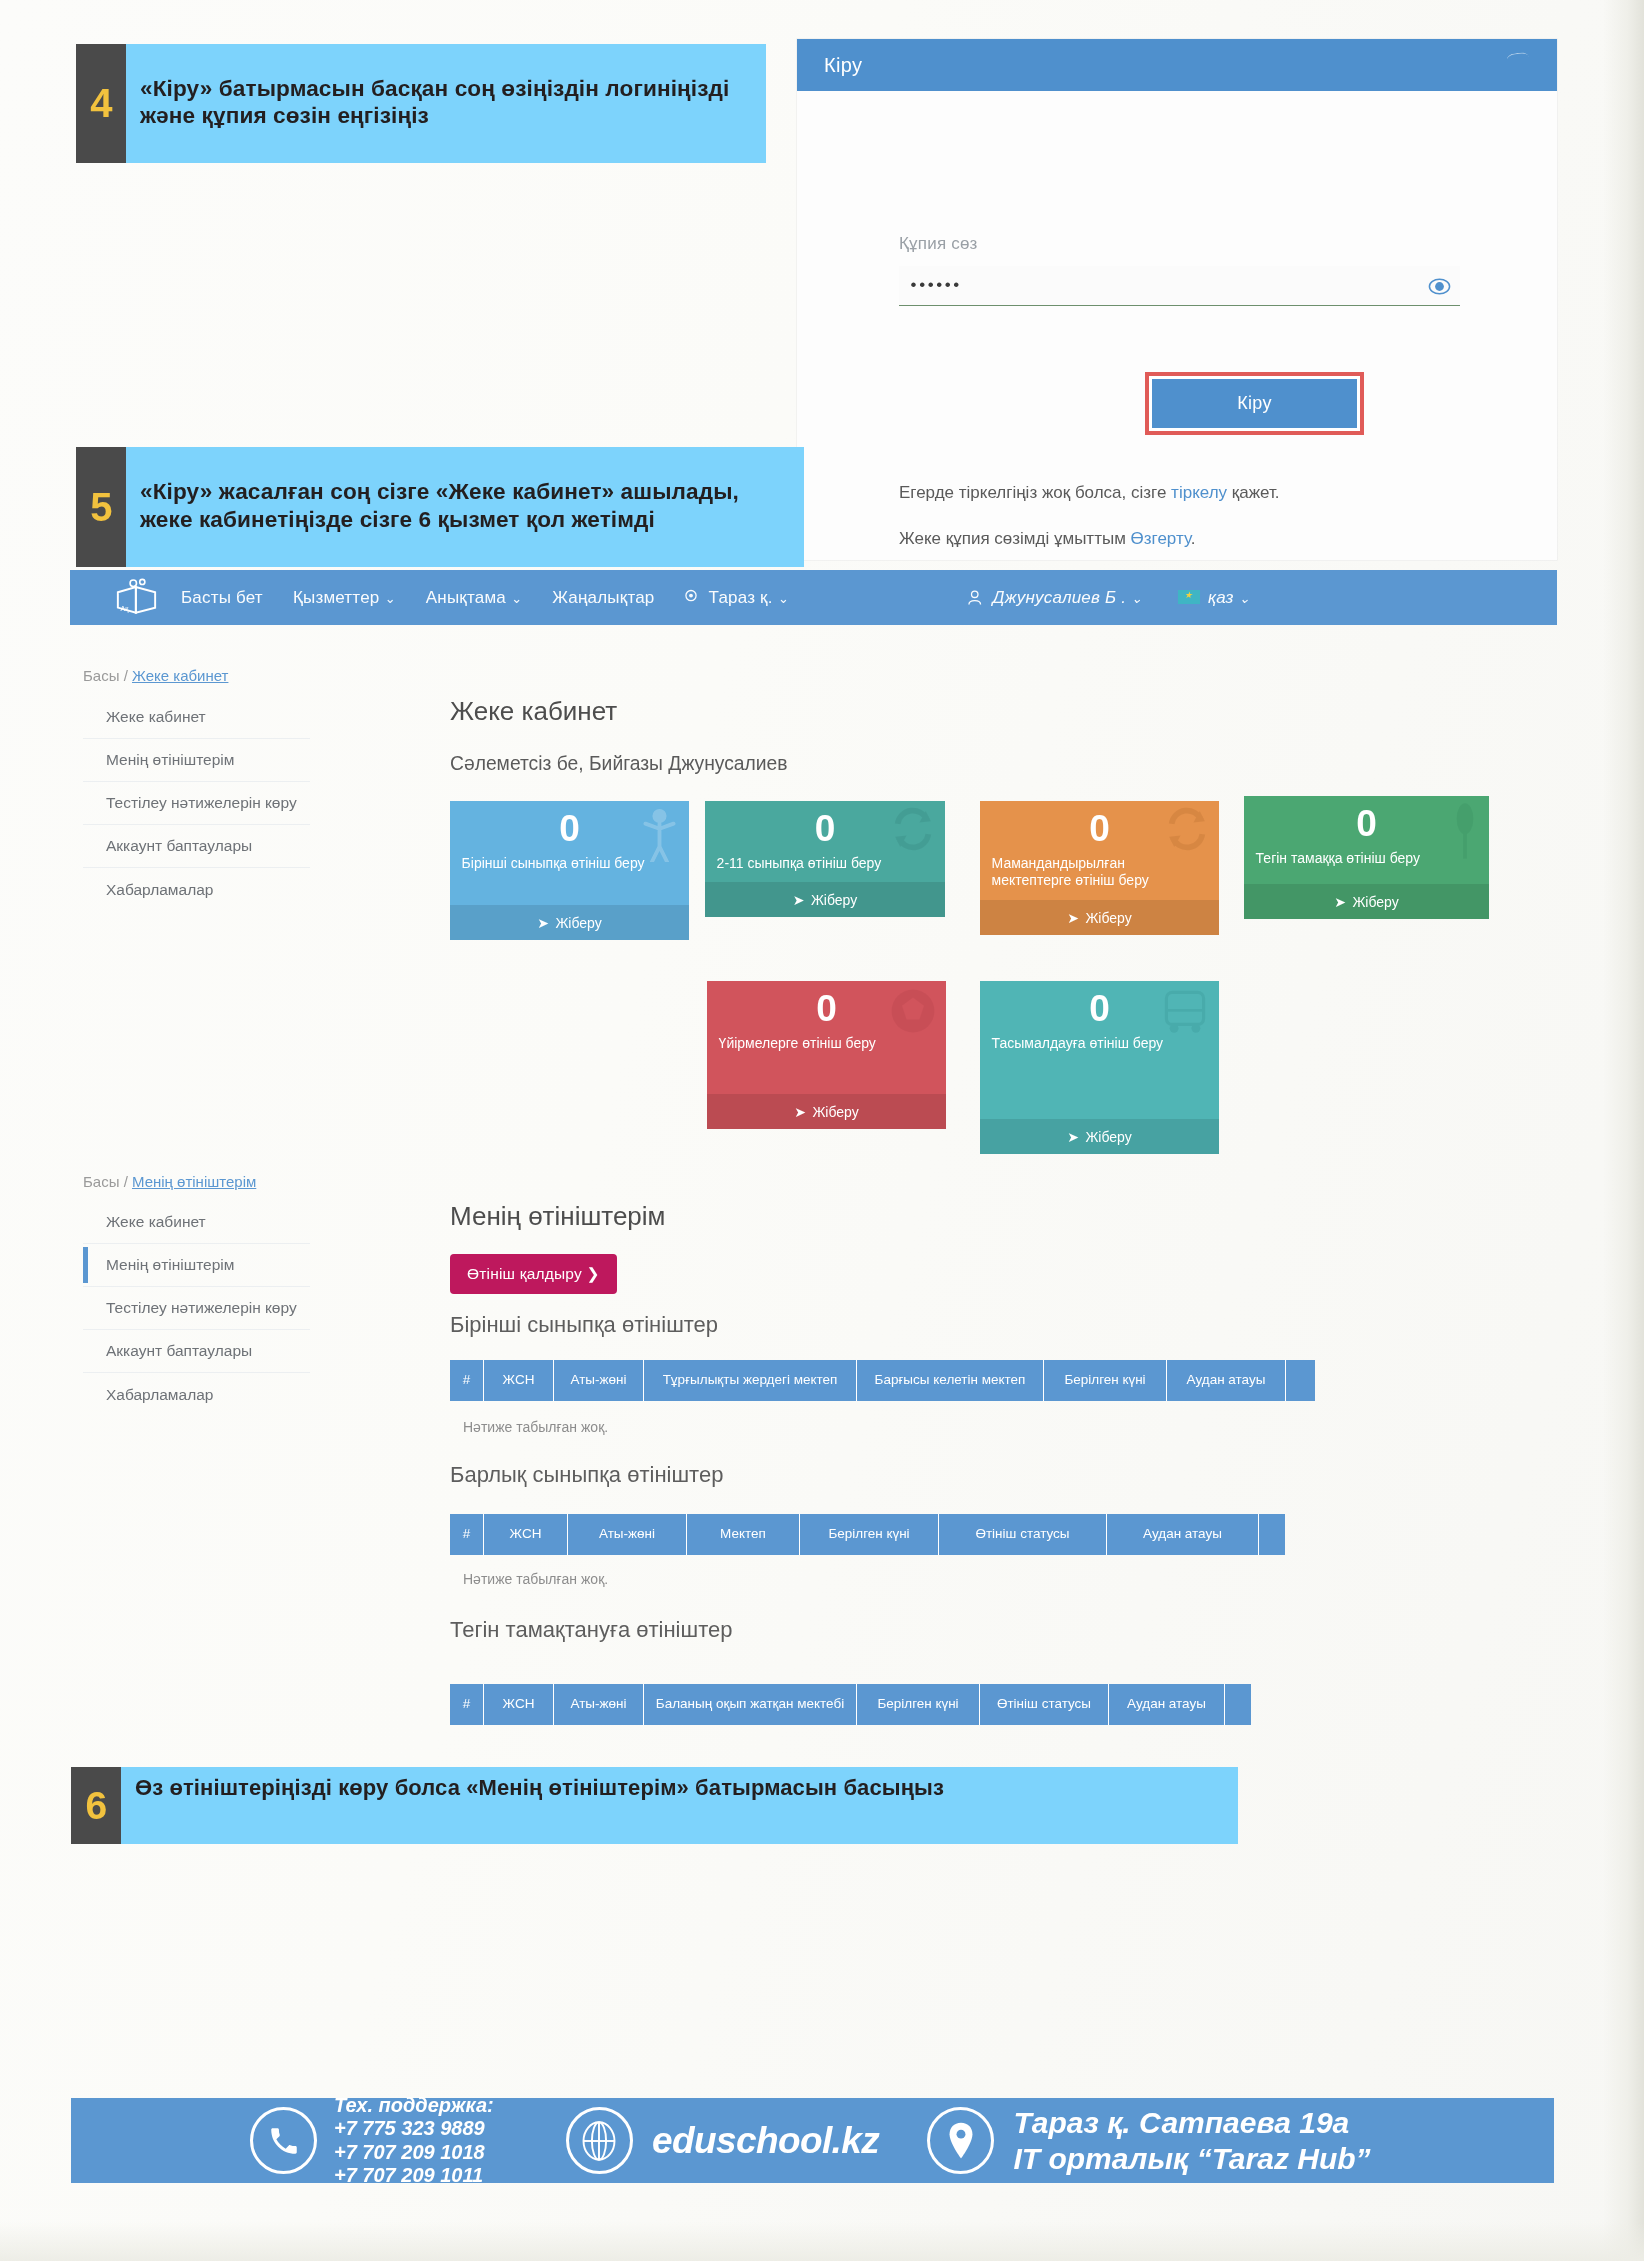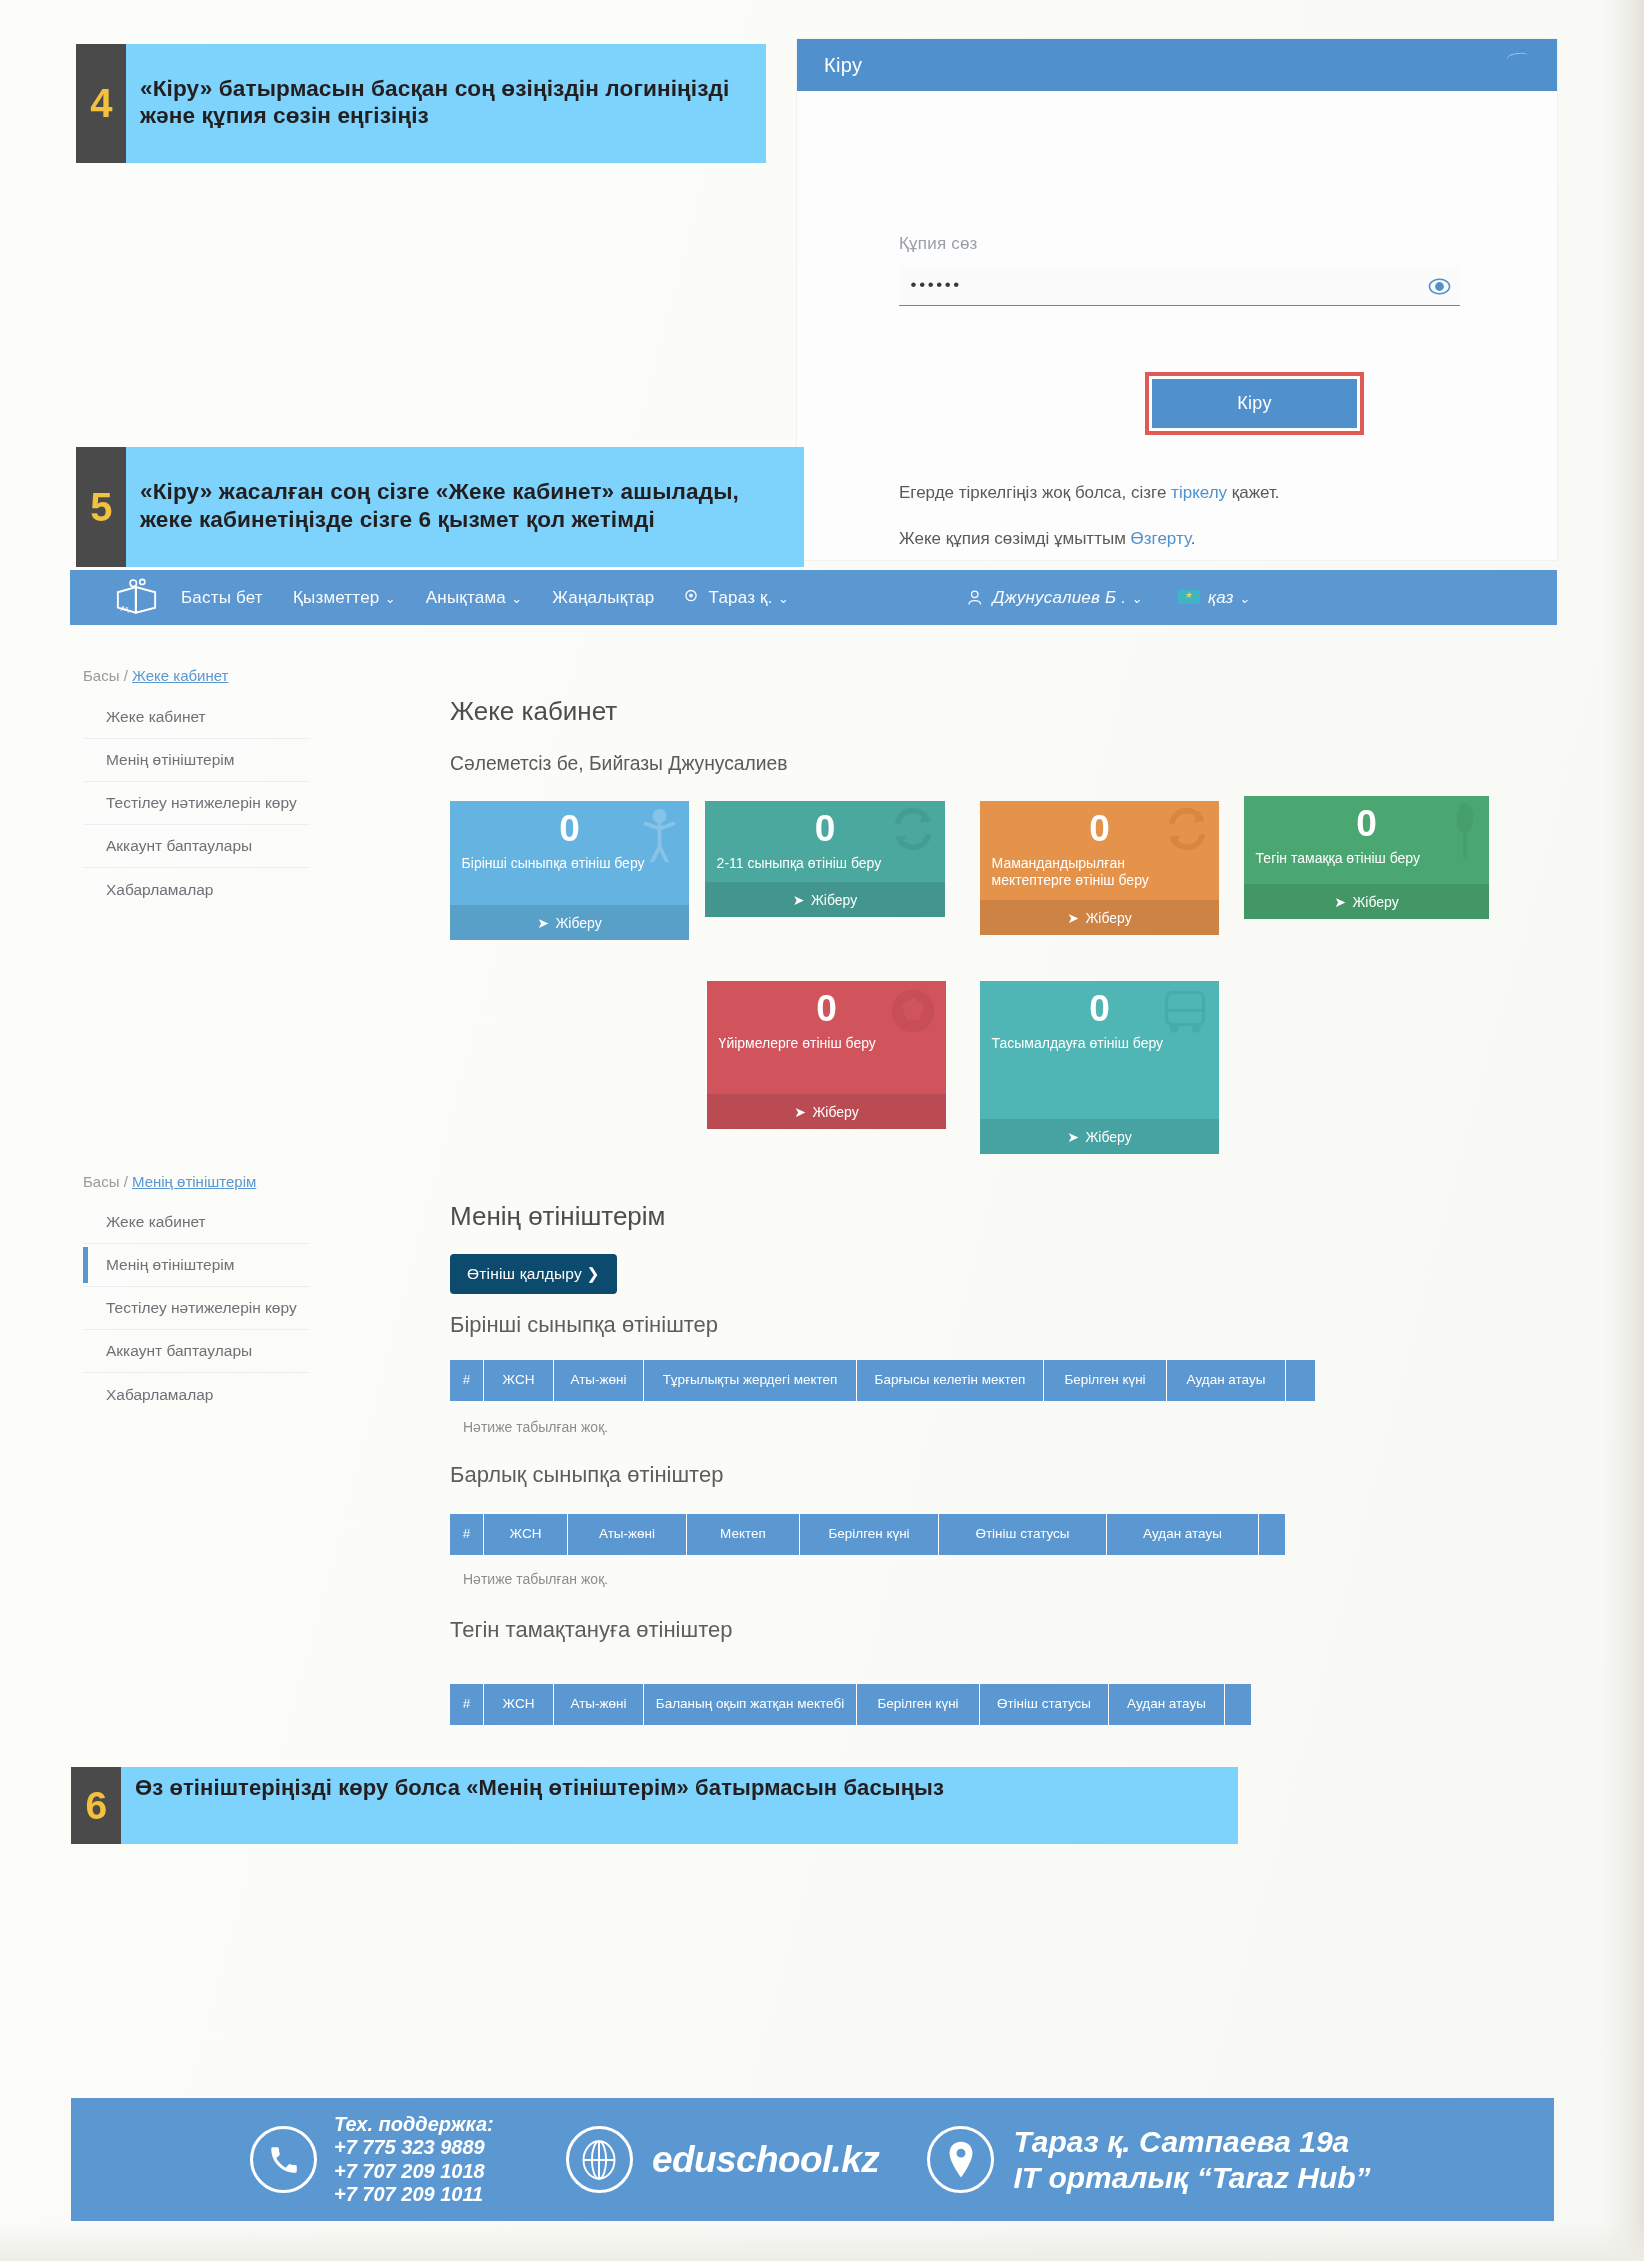--- a/index.html
+++ b/index.html
@@ -125,28 +125,28 @@
   .tbl { position:absolute; display:flex; background:#5b97d1; }
   .tbl .th {
     color:#fff; font-size:13.5px; padding:0 10.3px; height:41px;
     display:flex; align-items:center; justify-content:center; text-align:center;
     border-right:1.3px solid #ffffff; white-space:nowrap; line-height:1.1;
   }
   .tbl .th:last-child { border-right:none; }
   .empty-note { position:absolute; font-size:14px; color:#8d8d8d; }
 
   #apply-btn {
-    position:absolute; background:#0c4a6e; color:#fff; border:none; border-radius:3.9px;
+    position:absolute; background:#be185d; color:#fff; border:none; border-radius:3.9px;
     font-family:inherit; font-size:15.5px; padding:0 17px; height:40px; cursor:pointer;
     letter-spacing:0.2px;
   }
 
   
   #footer {
-    position:absolute; left:71px; top:2098px; width:1483px; height:123px;
+    position:absolute; left:71px; top:2098px; width:1483px; height:85px;
     background:#5b97d1; color:#fff; display:flex; align-items:center;
   }
   .circ { width:67px; height:67px; border:3.2px solid #fff; border-radius:50%;
           display:flex; align-items:center; justify-content:center; flex:0 0 67px; }
   #f-phone-block { margin-left:179px; display:flex; align-items:center; }
   .phones { margin-left:17px; font-style:italic; font-weight:bold; font-size:20px; line-height:1.16; }
   #f-web-block { margin-left:72px; display:flex; align-items:center; }
   .site { margin-left:19.3px; font-style:italic; font-weight:bold; font-size:37px; letter-spacing:-0.6px; }
   #f-addr-block { margin-left:48px; display:flex; align-items:center; }
   .addr { margin-left:19.3px; font-style:italic; font-weight:bold; font-size:30px; line-height:1.2; }

